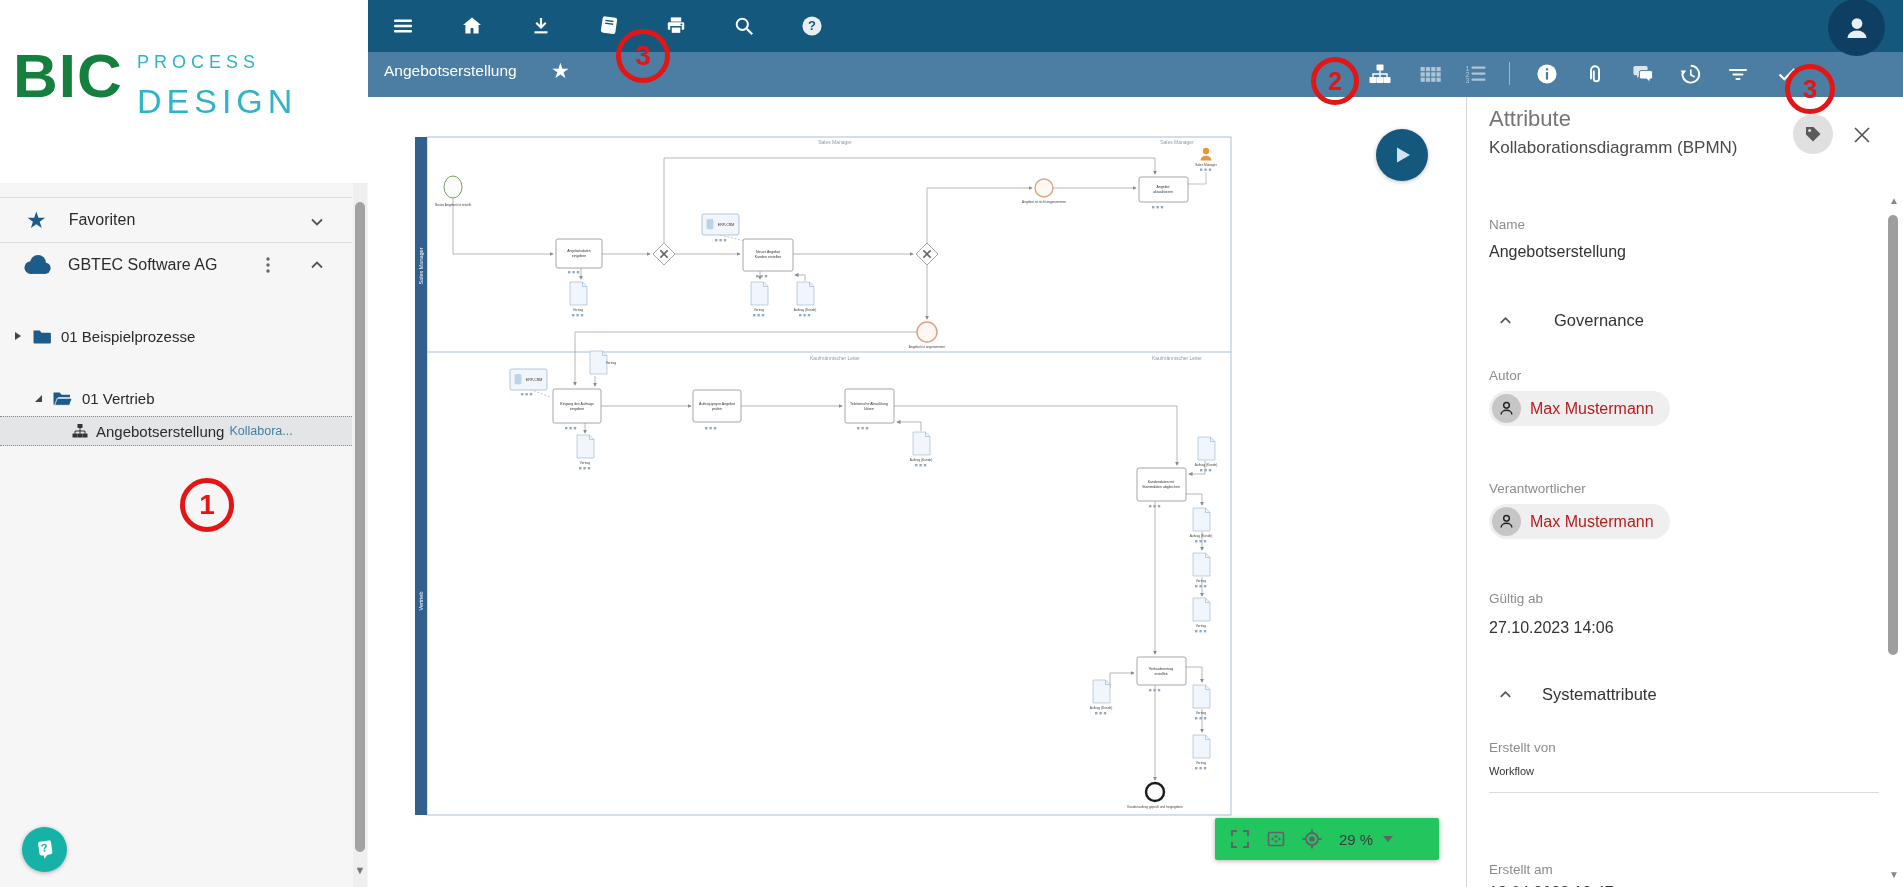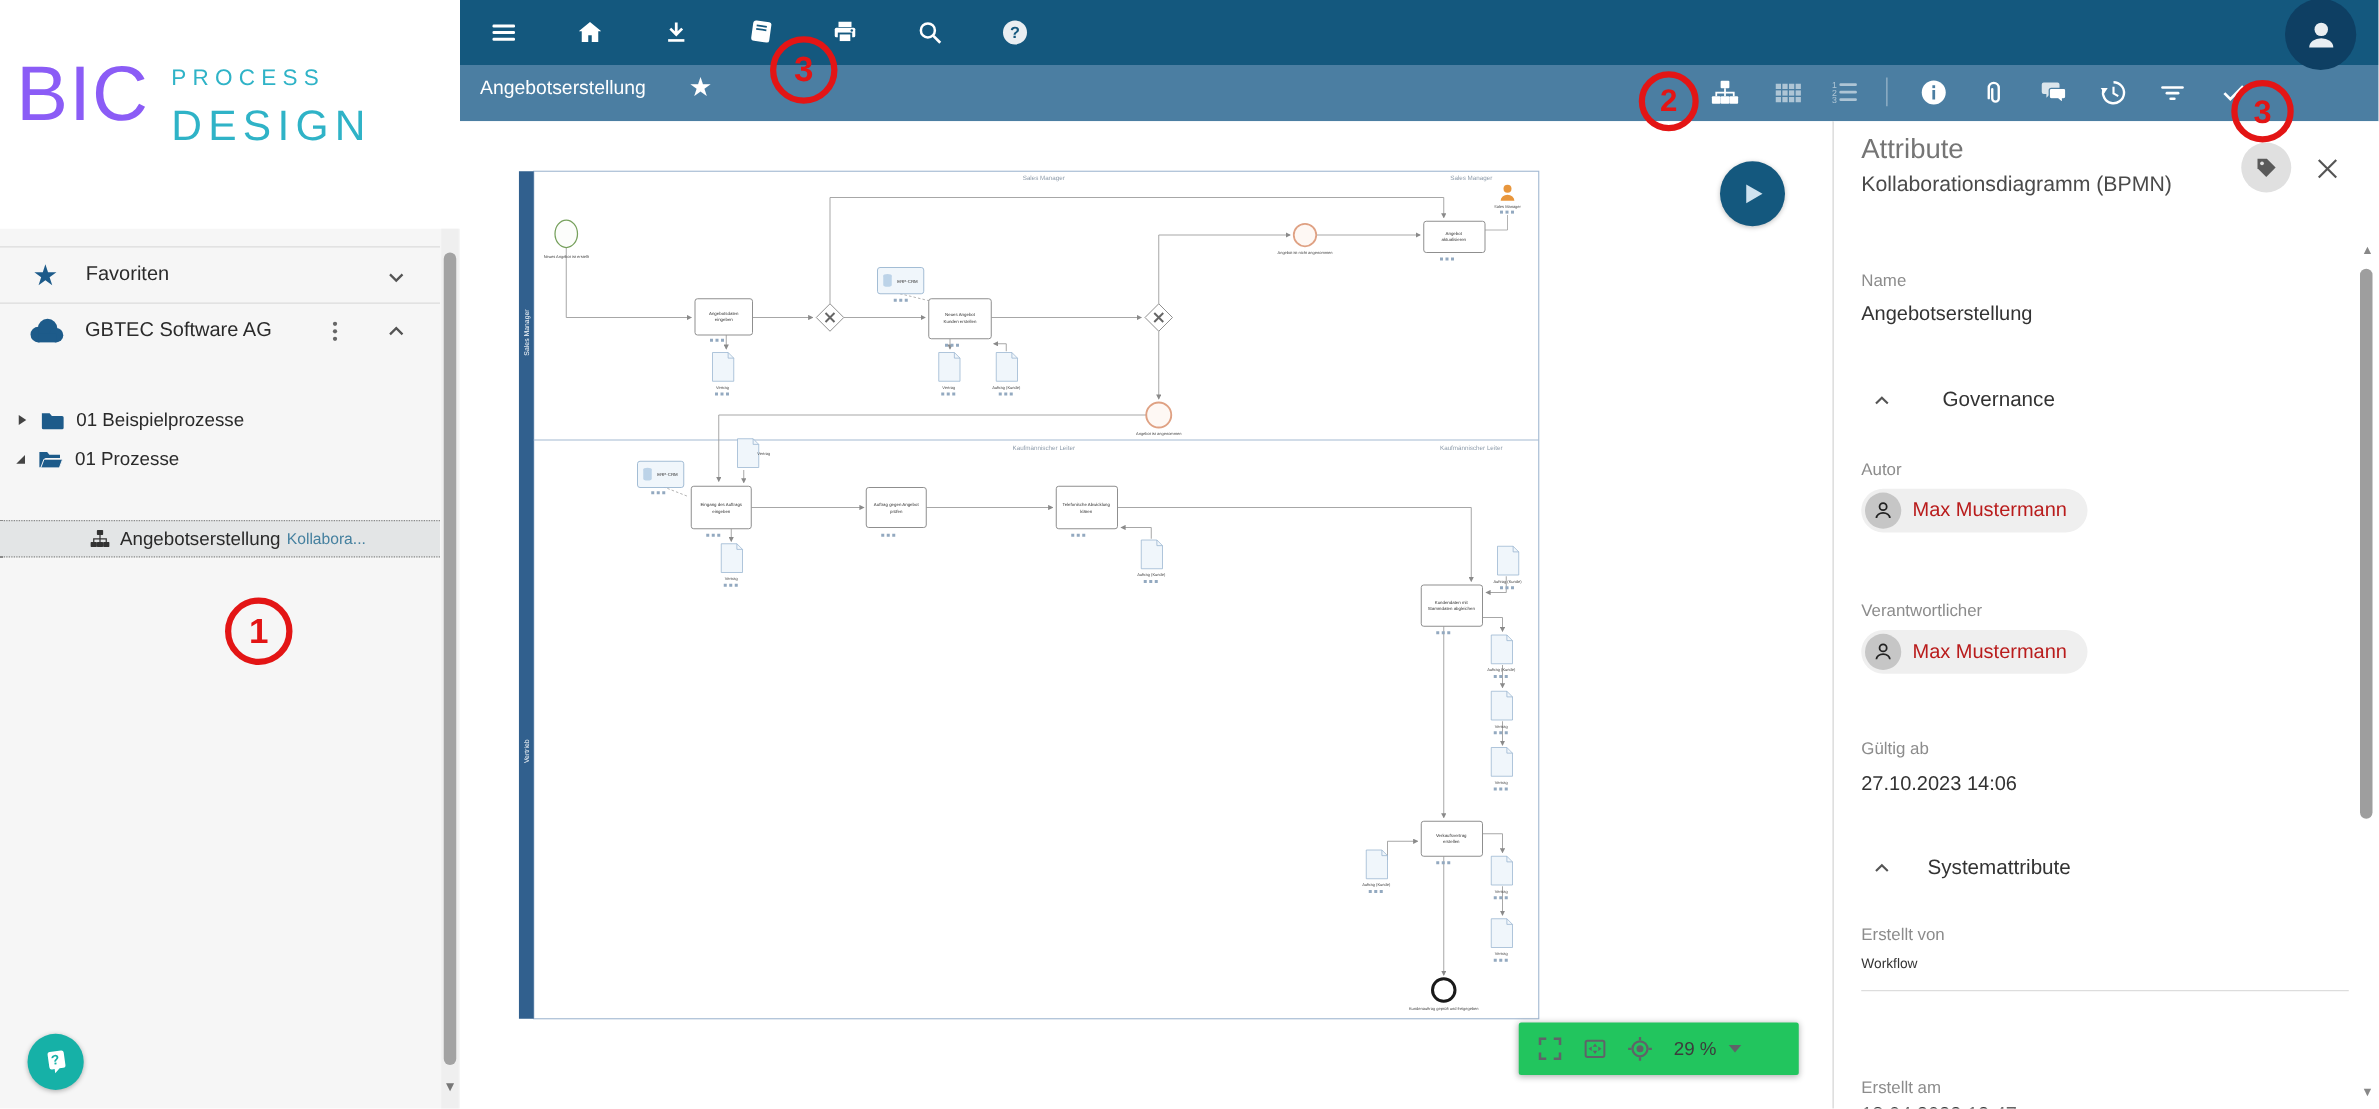--- a/index.html
+++ b/index.html
@@ -2,21 +2,21 @@
 <html><head>
 <meta charset="utf-8">
 <style>
   html,body{margin:0;padding:0;background:#fff;}
   #stage{position:relative;width:1903px;height:887px;overflow:hidden;
          font-family:"Liberation Sans",sans-serif;background:#fff;}
   .abs{position:absolute;}
   
   #sidebar{left:0;top:0;width:368px;height:887px;background:#f6f6f6;}
   #logo-area{left:0;top:0;width:368px;height:183px;background:#fff;}
-  #logo-bic{left:13px;top:40px;font-size:62px;font-weight:400;color:#8b5cf6;letter-spacing:1px;}
+  #logo-bic{left:13px;top:40px;font-size:62px;font-weight:700;color:#15803d;letter-spacing:1px;}
   #logo-p1{left:137px;top:52px;font-size:18px;color:#2fb3c7;letter-spacing:5px;font-weight:400;}
   #logo-p2{left:137px;top:82px;font-size:34px;color:#2fb3c7;letter-spacing:5px;font-weight:400;}
   .siderow{left:0;width:352px;height:46px;display:flex;align-items:center;}
   #fav-row{top:197px;border-top:1px solid #dcdcdc;border-bottom:1px solid #dcdcdc;height:44px;}
   #ws-row{top:241px;height:48px;}
   .siderow .txt{font-size:16px;color:#2b2b2b;}
   .star-glyph{font-size:23px;color:#1d5b8a;line-height:1;}
   .tree-row{left:0;width:352px;height:28px;display:flex;align-items:center;font-size:15px;color:#2a2a2a;}
   .tri-closed{width:0;height:0;border-top:4.5px solid transparent;border-bottom:4.5px solid transparent;border-left:6.5px solid #444;}
   .tri-open{width:0;height:0;border-bottom:7px solid #444;border-left:7px solid transparent;}
@@ -131,29 +131,29 @@
     </div>
 
     <div class="abs tree-row" style="top:322px;">
       <span class="tri-closed" style="margin-left:15px;"></span>
       <svg style="margin-left:11px;" width="20" height="17" viewBox="0 0 20 17">
         <path d="M1.5 2.5h6.2l1.8 2.2h8.2a1.2 1.2 0 0 1 1.2 1.2v8.3a1.2 1.2 0 0 1-1.2 1.2H2.7a1.2 1.2 0 0 1-1.2-1.2V2.5Z" fill="#1d5b8a"></path>
       </svg>
       <span style="margin-left:9px;">01 Beispielprozesse</span>
     </div>
 
-    <div class="abs tree-row" style="top:353px;">
-      <span class="tri-open" style="margin-left:13px;"></span>
+
+    <div class="abs tree-row" style="top:384px;">
+      <span class="tri-open" style="margin-left:35px;"></span>
       <svg style="margin-left:10px;" width="21" height="17" viewBox="0 0 21 17">
         <path d="M1.5 2.5h6.2l1.8 2.2h8.5v2.6H6.3L3.6 14.8H1.5Z" fill="#1d5b8a"></path>
         <path d="M5.2 8.3h14.9l-2.6 7H2.6Z" fill="#1d5b8a" stroke="#f6f6f6" stroke-width="0.8"></path>
       </svg>
-      <span style="margin-left:9px;">01 Prozesse</span>
-    </div>
-
+      <span style="margin-left:9px;">01 Vertrieb</span>
+    </div>
 
     <div class="abs tree-row" id="tree-sel" style="top:416px;">
       <svg style="margin-left:72px;" width="16" height="16" viewBox="0 0 16 16">
         <g fill="#333">
             <rect x="5.5" y="1" width="5" height="4" rx=".6"></rect>
             <rect x="0.5" y="10.5" width="5" height="4" rx=".6"></rect>
             <rect x="5.5" y="10.5" width="5" height="4" rx=".6"></rect>
             <rect x="10.5" y="10.5" width="5" height="4" rx=".6"></rect>
           </g>
         <path d="M8 5v3M3 10.5V8h10v2.5M8 8v2.5" stroke="#333" stroke-width="1" fill="none"></path>

